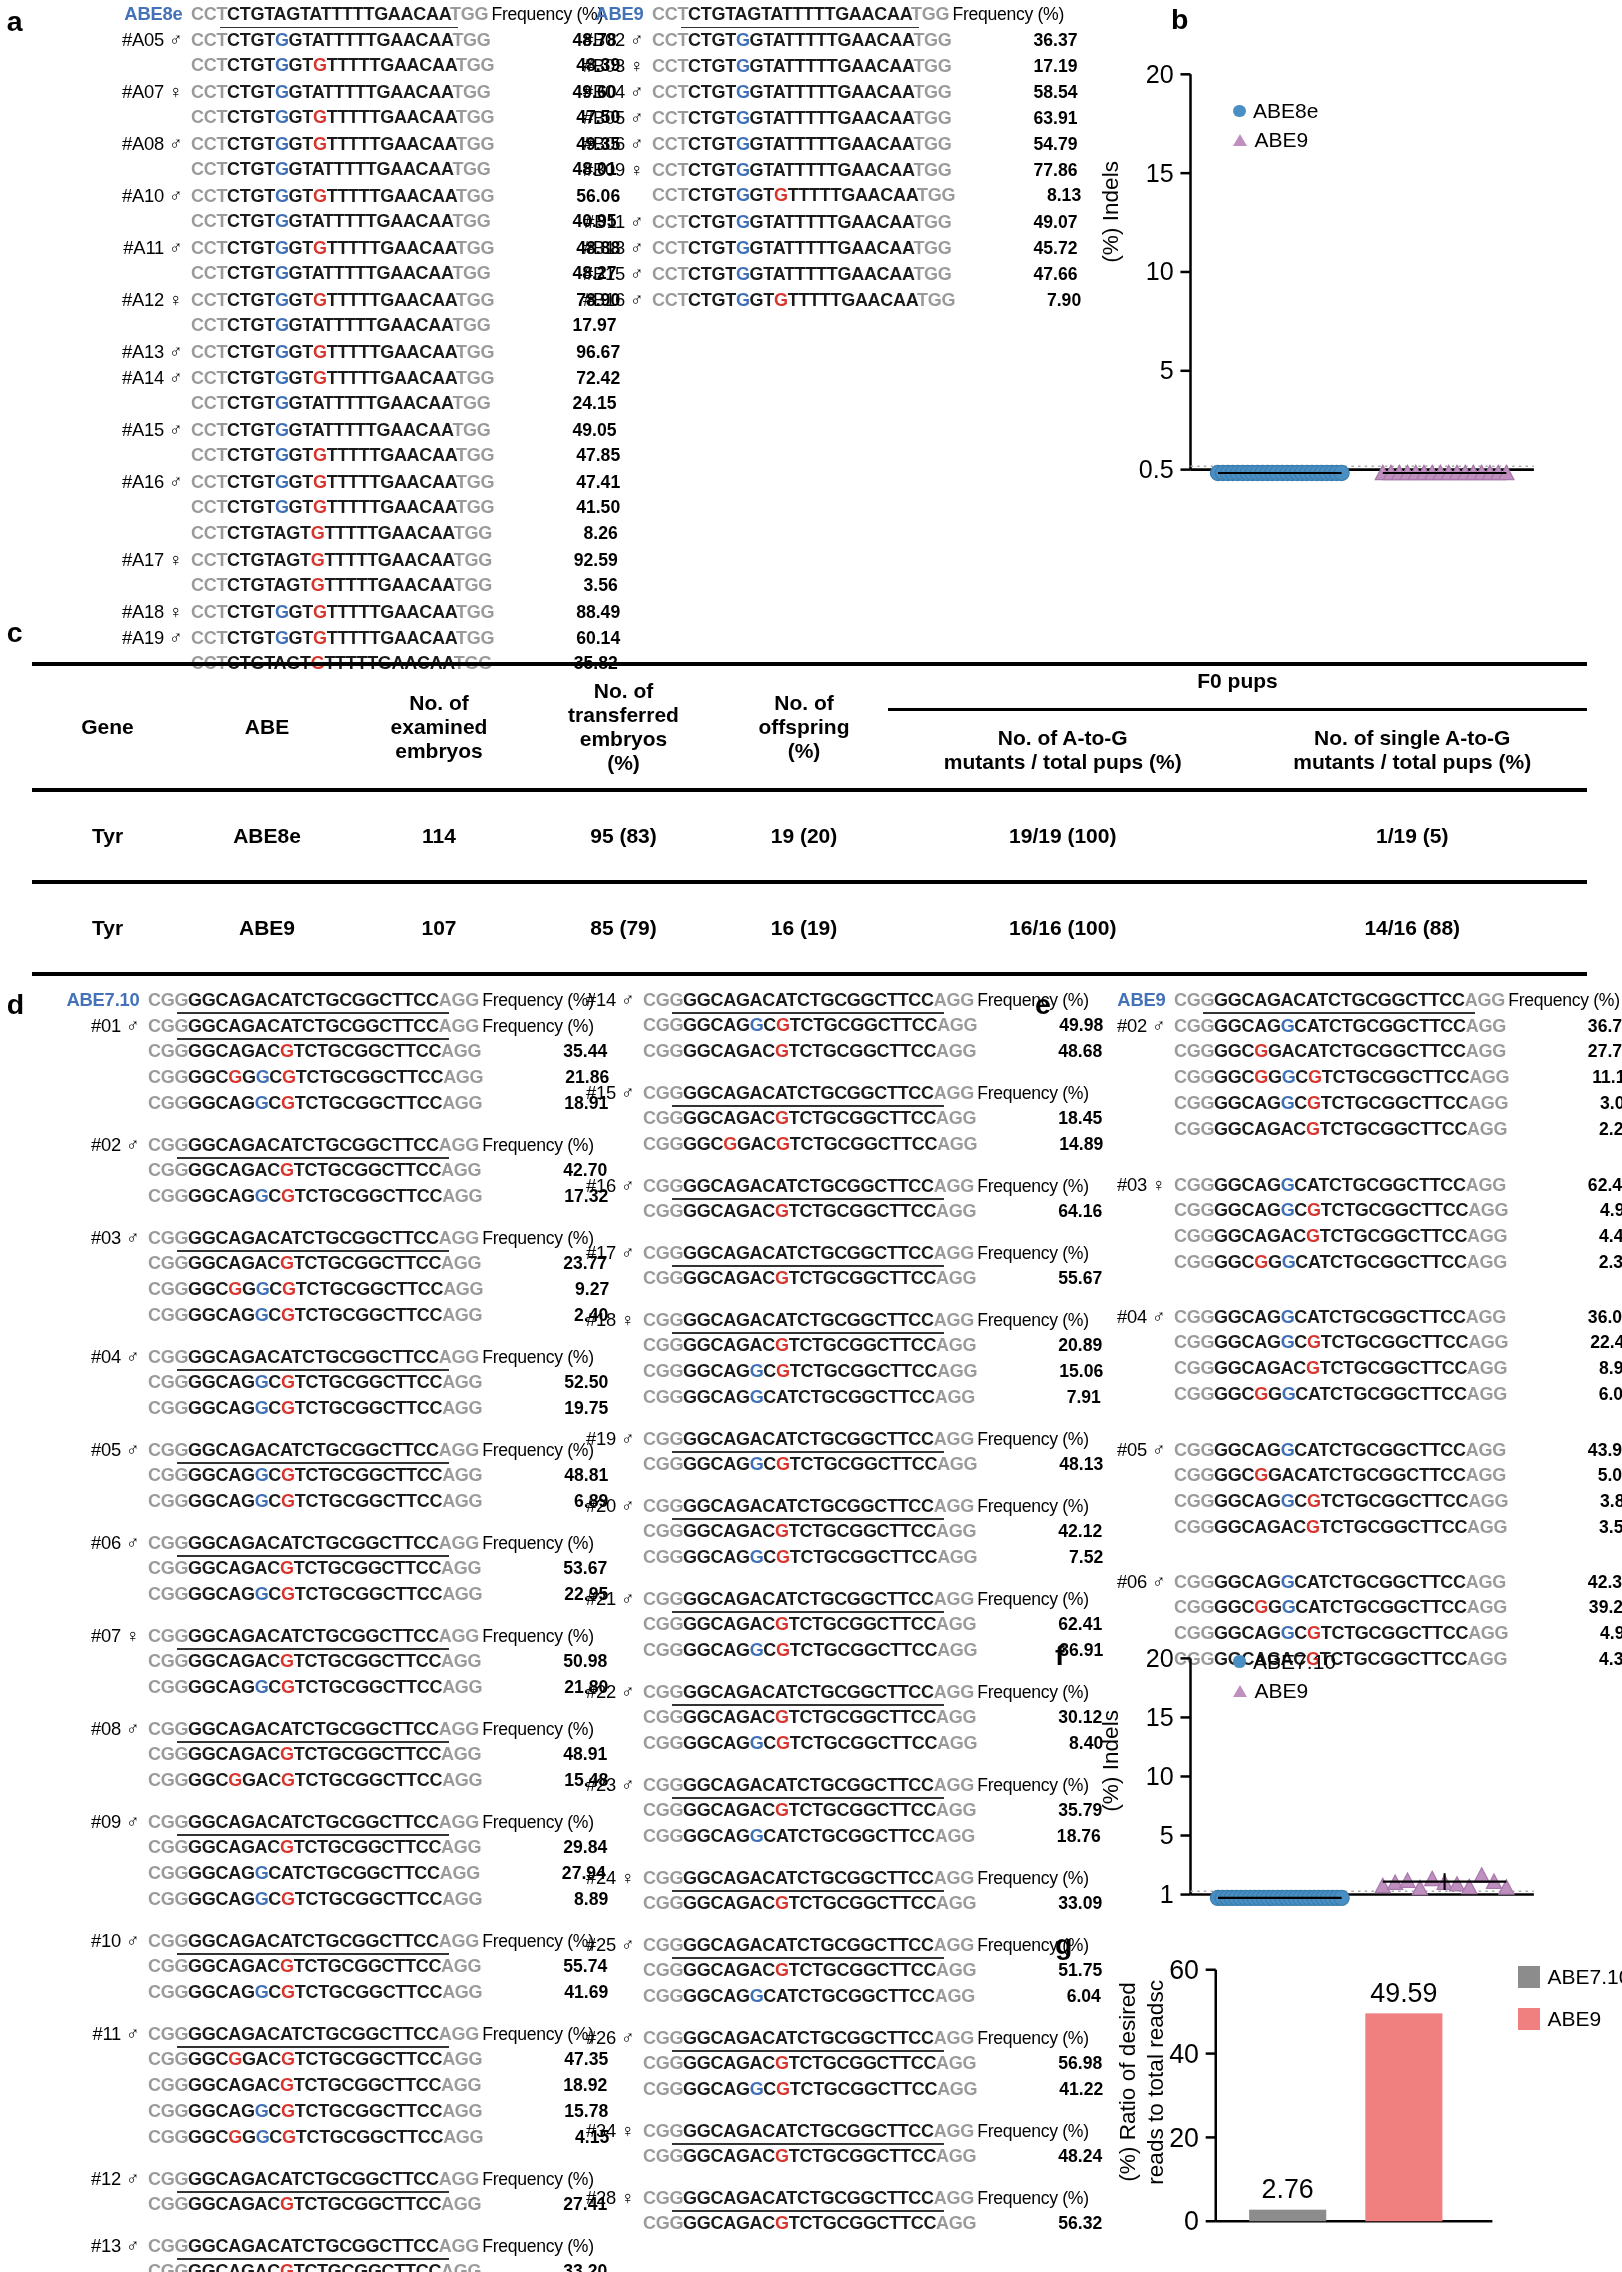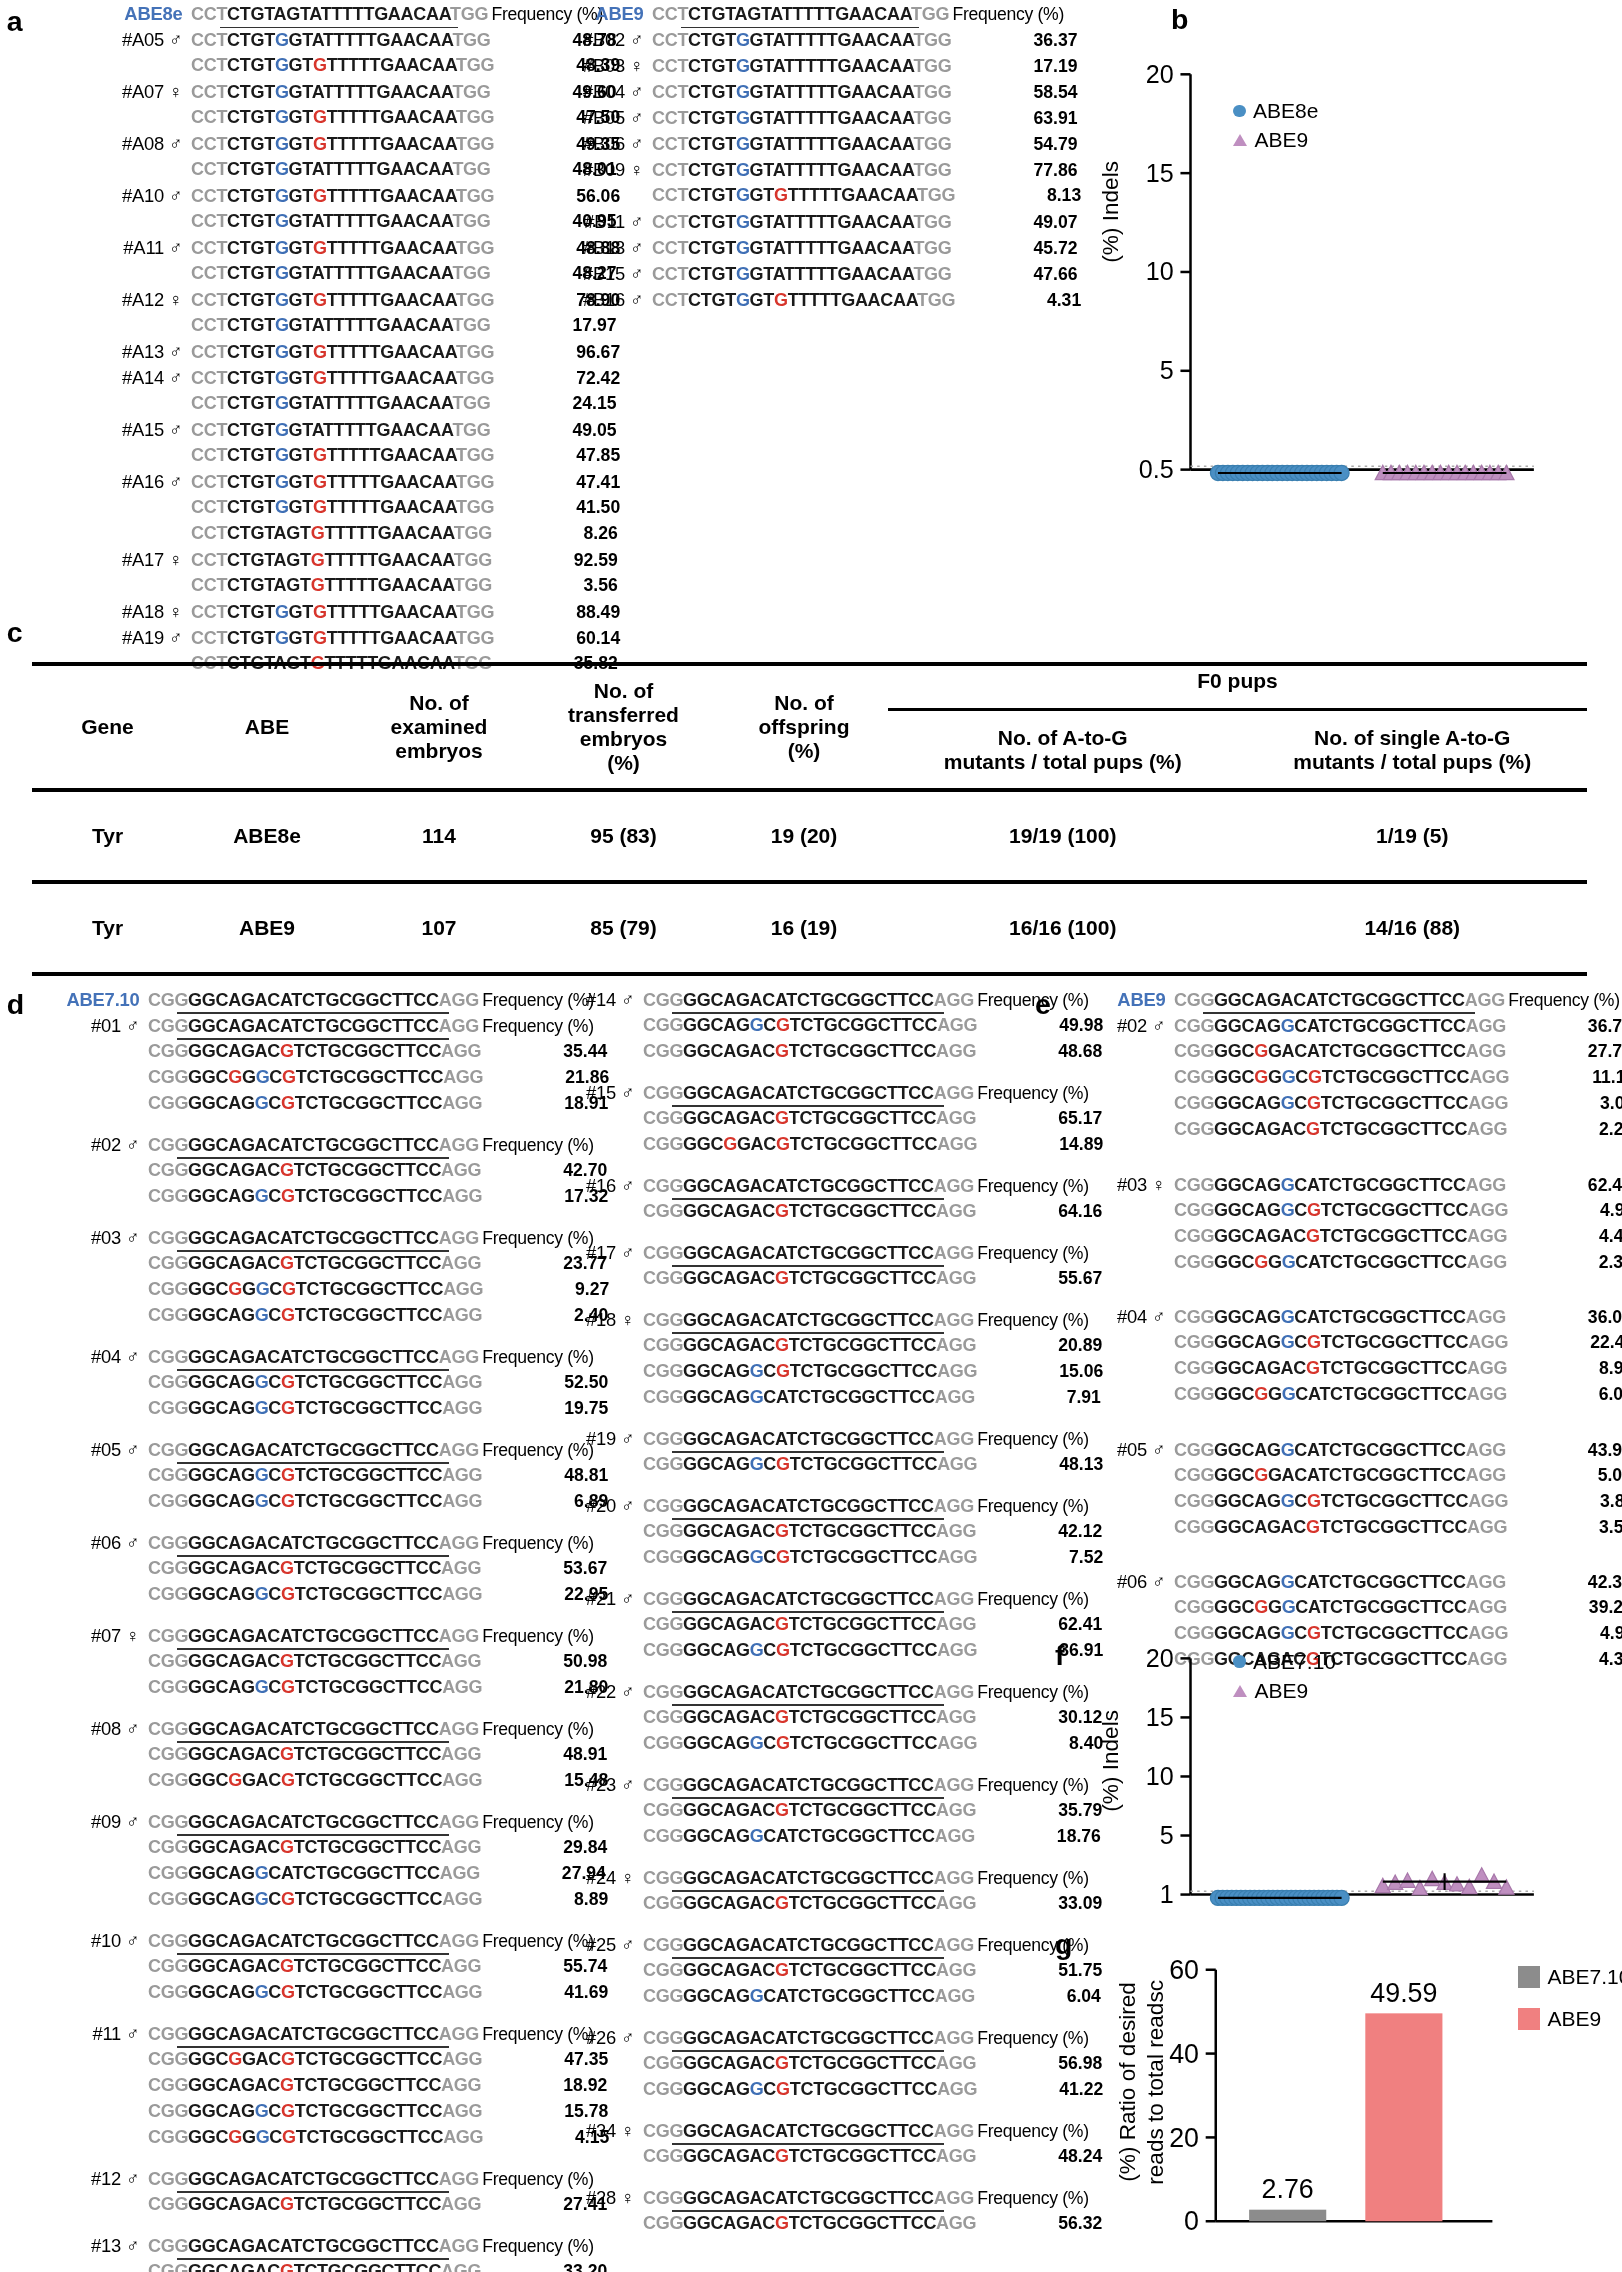--- a/index.html
+++ b/index.html
@@ -247,21 +247,21 @@
       <div class="freqval">45.72</div>
     </div>
     <div class="seqrow">
       <div class="lbl">#B15 ♂</div>
       <div class="seq"><span class="f">C</span><span class="f">C</span><span class="f">T</span>CTGT<span class="b">G</span>GTATTTTTGAACAA<span class="f">T</span><span class="f">G</span><span class="f">G</span></div>
       <div class="freqval">47.66</div>
     </div>
     <div class="seqrow">
       <div class="lbl">#B16 ♂</div>
       <div class="seq"><span class="f">C</span><span class="f">C</span><span class="f">T</span>CTGT<span class="b">G</span>GT<span class="r">G</span>TTTTTGAACAA<span class="f">T</span><span class="f">G</span><span class="f">G</span></div>
-      <div class="freqval">4.31</div>
+      <div class="freqval">7.90</div>
     </div>
   </div>
 
 <div class="panel-letter" style="left:1171px; top:3.4px;">b</div>
 <div class="chart" id="chart-b" style="left: 1090px; top: 59px; width: 503px; height: 444px; position: absolute;"><svg width="469" height="436" viewBox="0 0 560 520">
       <line x1="120" y1="18" x2="120" y2="490" stroke="#000" stroke-width="3"></line>
       <line x1="120" y1="490" x2="530" y2="490" stroke="#000" stroke-width="3"></line>
       <line x1="108" y1="490" x2="120" y2="490" stroke="#000" stroke-width="3"></line>
       <text x="100" y="500" text-anchor="end" font-size="30" font-family="Liberation Sans, sans-serif">0.5</text>
       <line x1="108" y1="372" x2="120" y2="372" stroke="#000" stroke-width="3"></line>
@@ -633,21 +633,21 @@
     </div>
     <div class="sp" style="height: 15px;"></div>
     <div class="seqrow">
       <div class="lbl ">#15 ♂</div>
       <div class="seq ul"><span class="f">C</span><span class="f">G</span><span class="f">G</span>GGCAGACATCTGCGGCTTCC<span class="f">A</span><span class="f">G</span><span class="f">G</span></div>
       <div class="freqhdr">Frequency (%)</div>
     </div>
     <div class="seqrow">
       <div class="lbl"></div>
       <div class="seq"><span class="f">C</span><span class="f">G</span><span class="f">G</span>GGCAGAC<span class="r">G</span>TCTGCGGCTTCC<span class="f">A</span><span class="f">G</span><span class="f">G</span></div>
-      <div class="freqval">65.17</div>
+      <div class="freqval">18.45</div>
     </div>
     <div class="seqrow">
       <div class="lbl"></div>
       <div class="seq"><span class="f">C</span><span class="f">G</span><span class="f">G</span>GGC<span class="r">G</span>GAC<span class="r">G</span>TCTGCGGCTTCC<span class="f">A</span><span class="f">G</span><span class="f">G</span></div>
       <div class="freqval">14.89</div>
     </div>
     <div class="sp" style="height: 15px;"></div>
     <div class="seqrow">
       <div class="lbl ">#16 ♂</div>
       <div class="seq ul"><span class="f">C</span><span class="f">G</span><span class="f">G</span>GGCAGACATCTGCGGCTTCC<span class="f">A</span><span class="f">G</span><span class="f">G</span></div>

